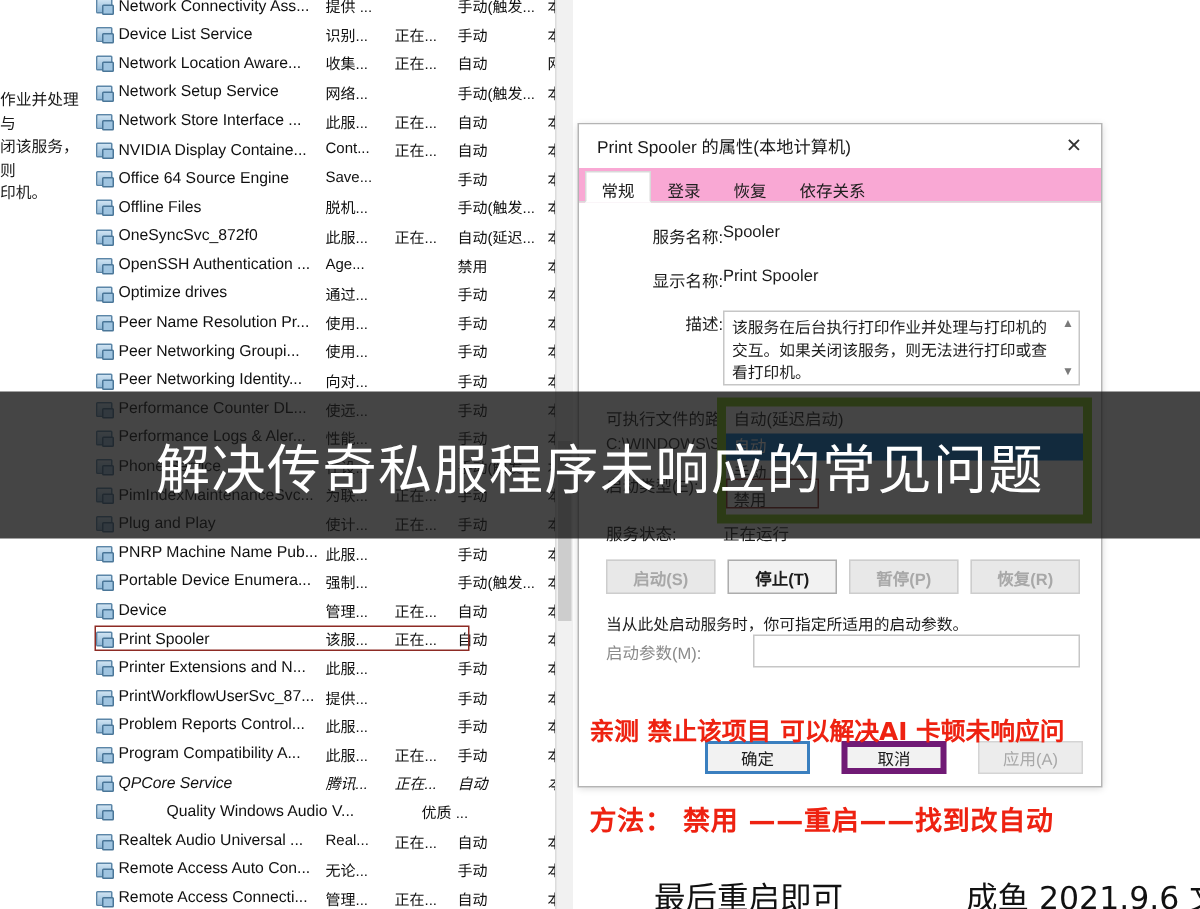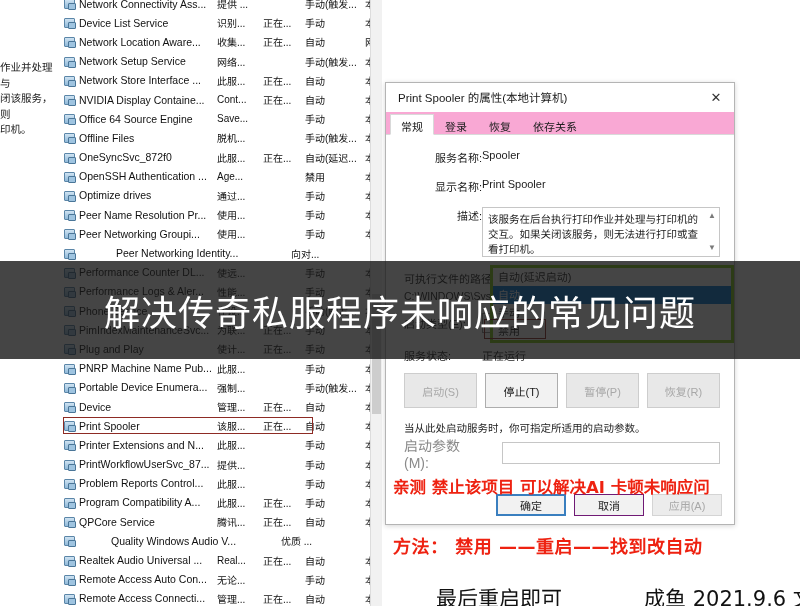--- a/index.html
+++ b/index.html
@@ -259,24 +259,24 @@
     font-size: 11px;
     display: flex;
     align-items: center;
     padding-left: 5px;
     box-sizing: border-box;
     color: #1c1c1c;
     position: relative;
   }
   #startup-dropdown {
     position: absolute;
-    left: 104px;
+    left: 92px;
     top: 182px;
     width: 238px;
-    border: 3px solid #84cc16;
+    border: 6px solid #84cc16;
     background: #ffffff;
     z-index: 4;
     font-size: 11px;
   }
   .dd-option {
     height: 18px;
     line-height: 18px;
     padding-left: 5px;
     color: #1c1c1c;
   }
@@ -303,71 +303,72 @@
     margin-bottom: 10px;
   }
   #status-label { flex: 0 0 78px; }
   #action-buttons {
     display: flex;
     gap: 8px;
     margin-bottom: 12px;
   }
   .act-btn {
     flex: 1;
-    height: 35px;
+    height: 23px;
     font-size: 11px;
     display: flex;
     align-items: center;
     justify-content: center;
     border: 1px solid #cdcdcd;
     background: #e8e8e8;
     color: #a8a8a8;
     box-sizing: border-box;
+    font-weight: bold;
   }
   .act-btn.enabled {
     background: #f2f2f2;
     border: 1px solid #adadad;
     color: #1c1c1c;
   }
   #hint-text {
     font-size: 10.5px;
     color: #1c1c1c;
   }
   #params-row {
     display: flex;
     align-items: center;
-    font-size: 14px;
+    font-size: 11px;
     gap: 20px;
   }
   #params-label { flex: 0 0 78px; color: #8a8a8a; }
   #params-input {
     flex: 1;
     height: 20px;
     border: 1px solid #c6c6c6;
     background: #ffffff;
   }
   #dialog-footer {
     position: absolute;
     left: 0;
     bottom: 8px;
     width: 100%;
     display: flex;
     justify-content: flex-end;
     padding-right: 12px;
     box-sizing: border-box;
-    gap: 8px;
+    gap: 21px;
   }
   .footer-btn {
     width: 70px;
     height: 22px;
     font-size: 11px;
     display: flex;
     align-items: center;
     justify-content: center;
-    border: 1px solid #701a75;
+    border: 4px solid #701a75;
     background: #f2f2f2;
     color: #1c1c1c;
     box-sizing: border-box;
   }
   .footer-btn.primary {
     border: 2px solid #3a7fbf;
     background: #f2f2f2;
   }
   .footer-btn.disabled {
     color: #a8a8a8;
@@ -532,21 +533,21 @@
         <span class="svc-logon">本地服务</span>
       </div>
       <div class="svc-row" style="top: 230.4px;">
         <span class="svc-icon"></span>
         <span class="svc-name">Peer Networking Groupi...</span>
         <span class="svc-desc">使用...</span>
         <span class="svc-state"></span>
         <span class="svc-startup">手动</span>
         <span class="svc-logon">本地服务</span>
       </div>
-      <div class="svc-row" style="top: 249.6px; gap: 37px;">
+      <div class="svc-row" style="top: 249.6px;">
         <span class="svc-icon"></span>
         <span class="svc-name">Peer Networking Identity...</span>
         <span class="svc-desc">向对...</span>
         <span class="svc-state"></span>
         <span class="svc-startup">手动</span>
         <span class="svc-logon">本地服务</span>
       </div>
       <div class="svc-row" style="top: 268.8px;">
         <span class="svc-icon"></span>
         <span class="svc-name">Performance Counter DL...</span>
@@ -644,21 +645,21 @@
         <span class="svc-logon">本地系统</span>
       </div>
       <div class="svc-row" style="top: 499.2px;">
         <span class="svc-icon"></span>
         <span class="svc-name">Program Compatibility A...</span>
         <span class="svc-desc">此服...</span>
         <span class="svc-state">正在...</span>
         <span class="svc-startup">手动</span>
         <span class="svc-logon">本地系统</span>
       </div>
-      <div class="svc-row" style="top: 518.4px;">
+      <div class="svc-row" style="top: 518.4px; font-style: italic;">
         <span class="svc-icon"></span>
         <span class="svc-name">QPCore Service</span>
         <span class="svc-desc">腾讯...</span>
         <span class="svc-state">正在...</span>
         <span class="svc-startup">自动</span>
         <span class="svc-logon">本地系统</span>
       </div>
       <div class="svc-row" style="top: 537.6px; gap: 32px;">
         <span class="svc-icon"></span>
         <span class="svc-name">Quality Windows Audio V...</span>

